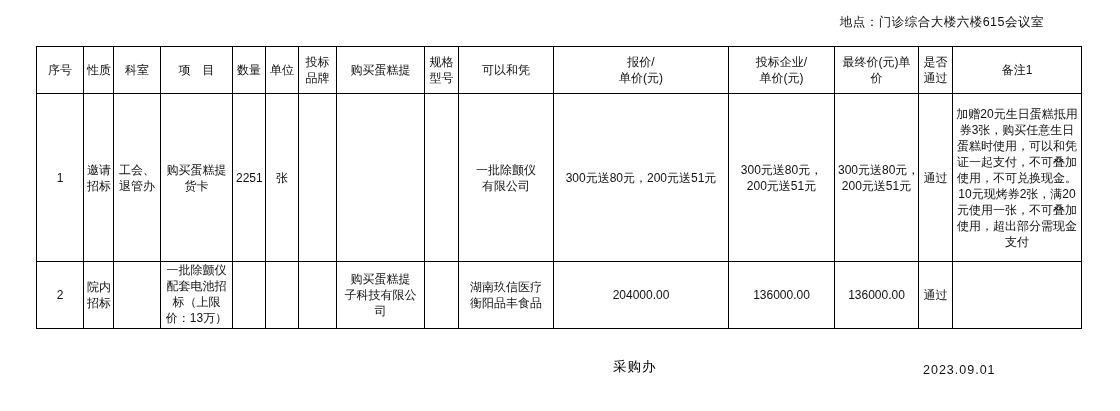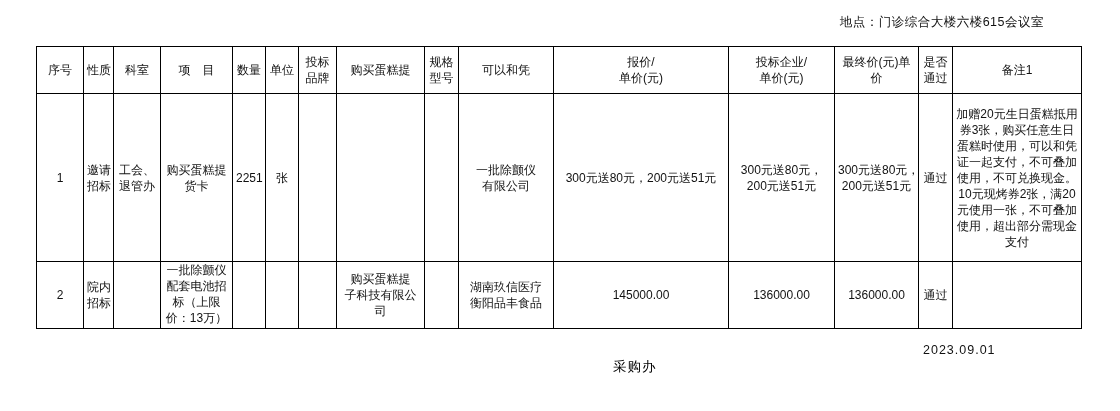--- a/index.html
+++ b/index.html
@@ -46,21 +46,21 @@
   td.bold{font-weight:bold;}
   td.remark{text-align:left;line-height:17px;padding:0 6px;margin-left:26px;}
   td.vtop{vertical-align:top;}
   .clip{height:66px;overflow:hidden;}
 
   .footer-office{
     position:absolute;left:613px;top:358px;
     font-size:13.5px;font-weight:normal;letter-spacing:1px;color:#000000;
   }
   .footer-date{
-    position:absolute;left:923px;top:343px;
+    position:absolute;left:923px;top:363px;
     font-size:12.5px;letter-spacing:1px;color:#111;
   }
 </style>
 </head>
 <body>
 
 <div id="canvas">
 
   <div id="location-label" class="topline">地点：门诊综合大楼六楼615会议室</div>
 
@@ -150,21 +150,21 @@
 价：13万）</div></td>
         <td></td>
         <td></td>
         <td></td>
         <td>购买蛋糕提
 子科技有限公
 司</td>
         <td></td>
         <td>湖南玖信医疗
 衡阳品丰食品</td>
-        <td class="bold">145000.00</td>
+        <td class="bold">204000.00</td>
         <td class="bold">136000.00</td>
         <td class="bold">136000.00</td>
         <td>通过</td>
         <td class="remark"></td>
       </tr>
     </tbody>
   </table>
 
   <div class="footer-office">采购办</div>
   <div class="footer-date">2023.09.01</div>

